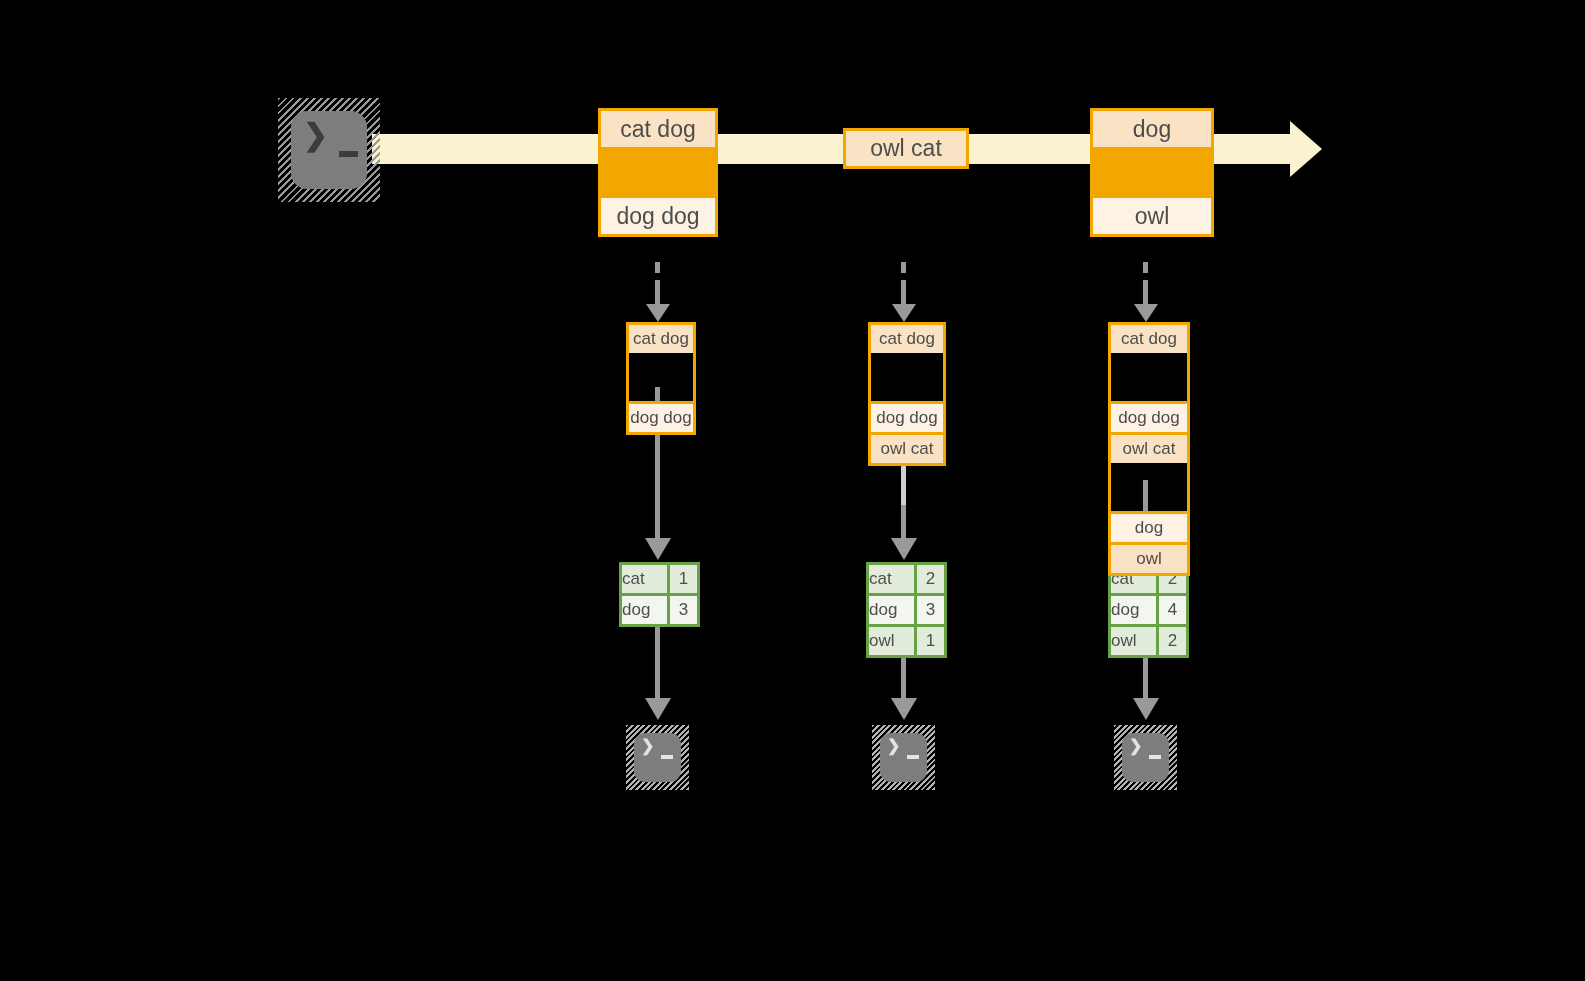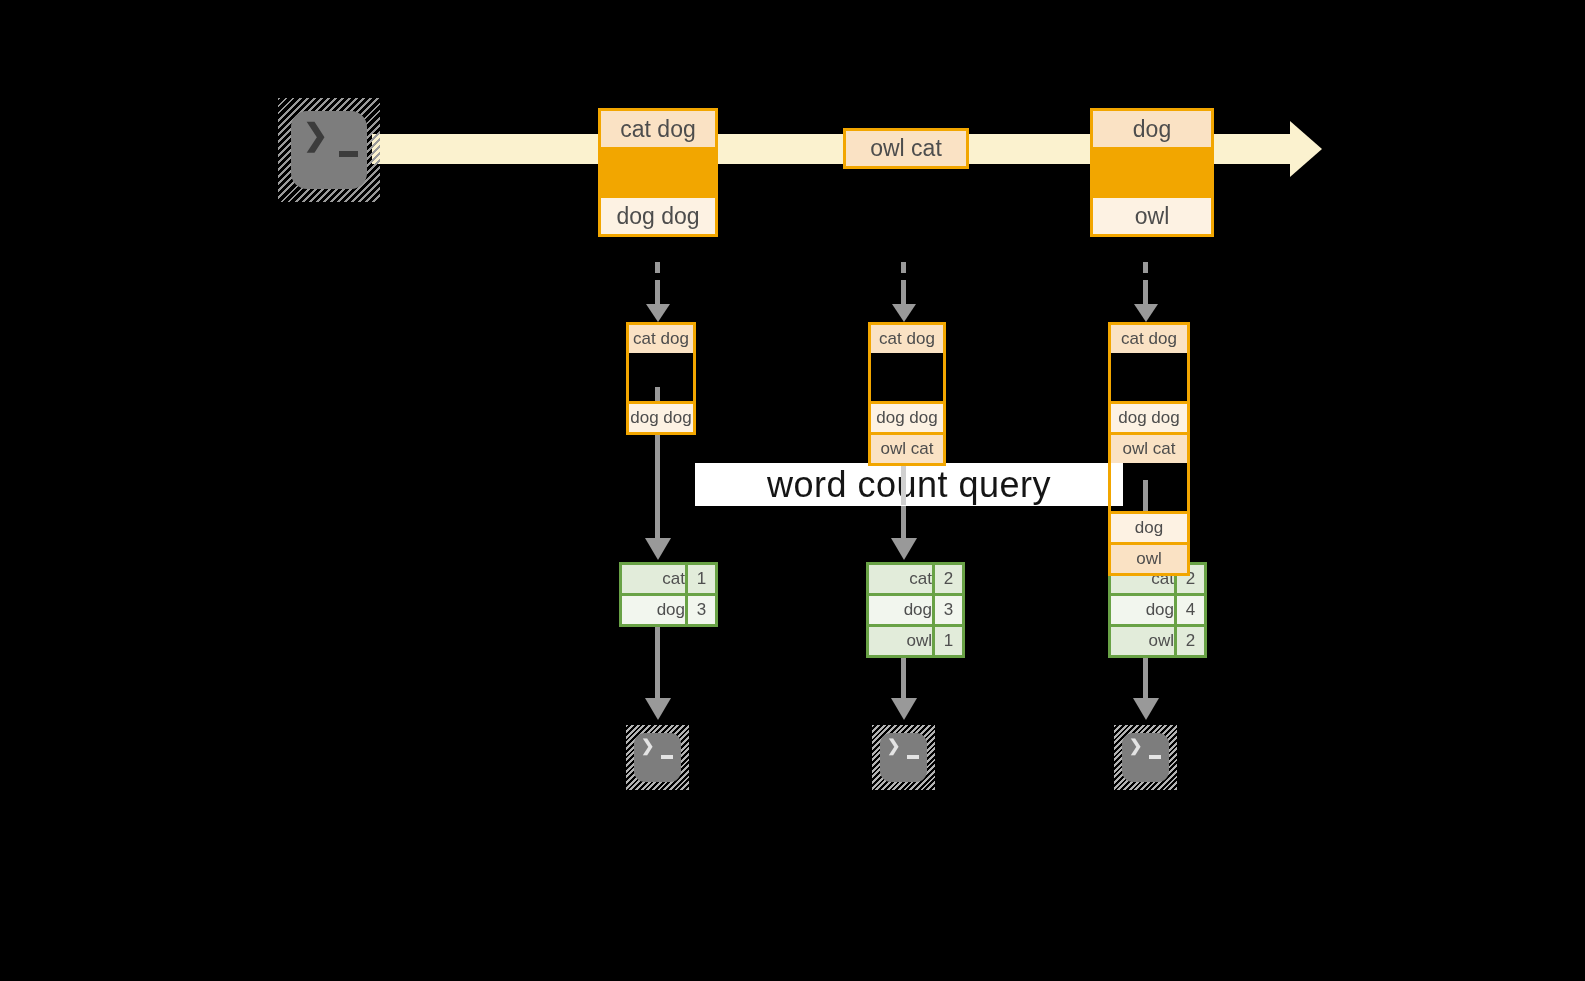--- a/index.html
+++ b/index.html
@@ -43,21 +43,21 @@
     border-left:13px solid transparent;border-right:13px solid transparent;border-top:22px solid #999;}
   .dhead{position:absolute;width:0;height:0;z-index:1;
     border-left:12px solid transparent;border-right:12px solid transparent;border-top:18px solid #999;}
   
   .banner{position:absolute;left:695px;top:463px;width:428px;height:43px;background:#fff;z-index:2;
     text-align:center;line-height:43px;font-size:36px;color:#151515;letter-spacing:0.5px;}
   
   .gtable{position:absolute;top:562px;z-index:2;background:#69A246;padding:3px;
     display:flex;flex-direction:column;gap:3px;}
   .grow{display:flex;gap:3px;}
-  .gword{width:63px;height:28px;line-height:28px;text-align:right;font-size:17px;color:#4f4f4f;}
+  .gword{width:45px;height:28px;line-height:28px;text-align:left;font-size:17px;color:#4f4f4f;}
   .gcount{width:27px;height:28px;line-height:28px;text-align:center;font-size:17px;color:#4f4f4f;}
   .godd{background:#E2ECDA;}
   .geven{background:#F2F6EE;}
 </style>
 </head>
 <body>
 
 <div class="canvas">
 
   <div class="term term-lg">
@@ -114,23 +114,20 @@
   <div class="vline" style="left:655px;top:387px;height:151px;"></div>
   <div class="vhead" style="left:645px;top:538px;"></div>
 
   <div class="vline" style="left:901px;top:418px;height:120px;"></div>
   <div class="vline-faded" style="left:901px;top:464px;height:41px;"></div>
   <div class="vhead" style="left:891px;top:538px;"></div>
 
   <div class="vline" style="left:1143px;top:480px;height:58px;"></div>
   <div class="vhead" style="left:1133px;top:538px;"></div>
 
-  <div class="banner">
-    <span>word count query</span>
-  </div>
 
   <div class="gtable" style="left:619px;">
     <div class="grow">
       <div class="gword godd">cat</div>
       <div class="gcount godd">1</div>
     </div>
     <div class="grow">
       <div class="gword geven">dog</div>
       <div class="gcount geven">3</div>
     </div>

